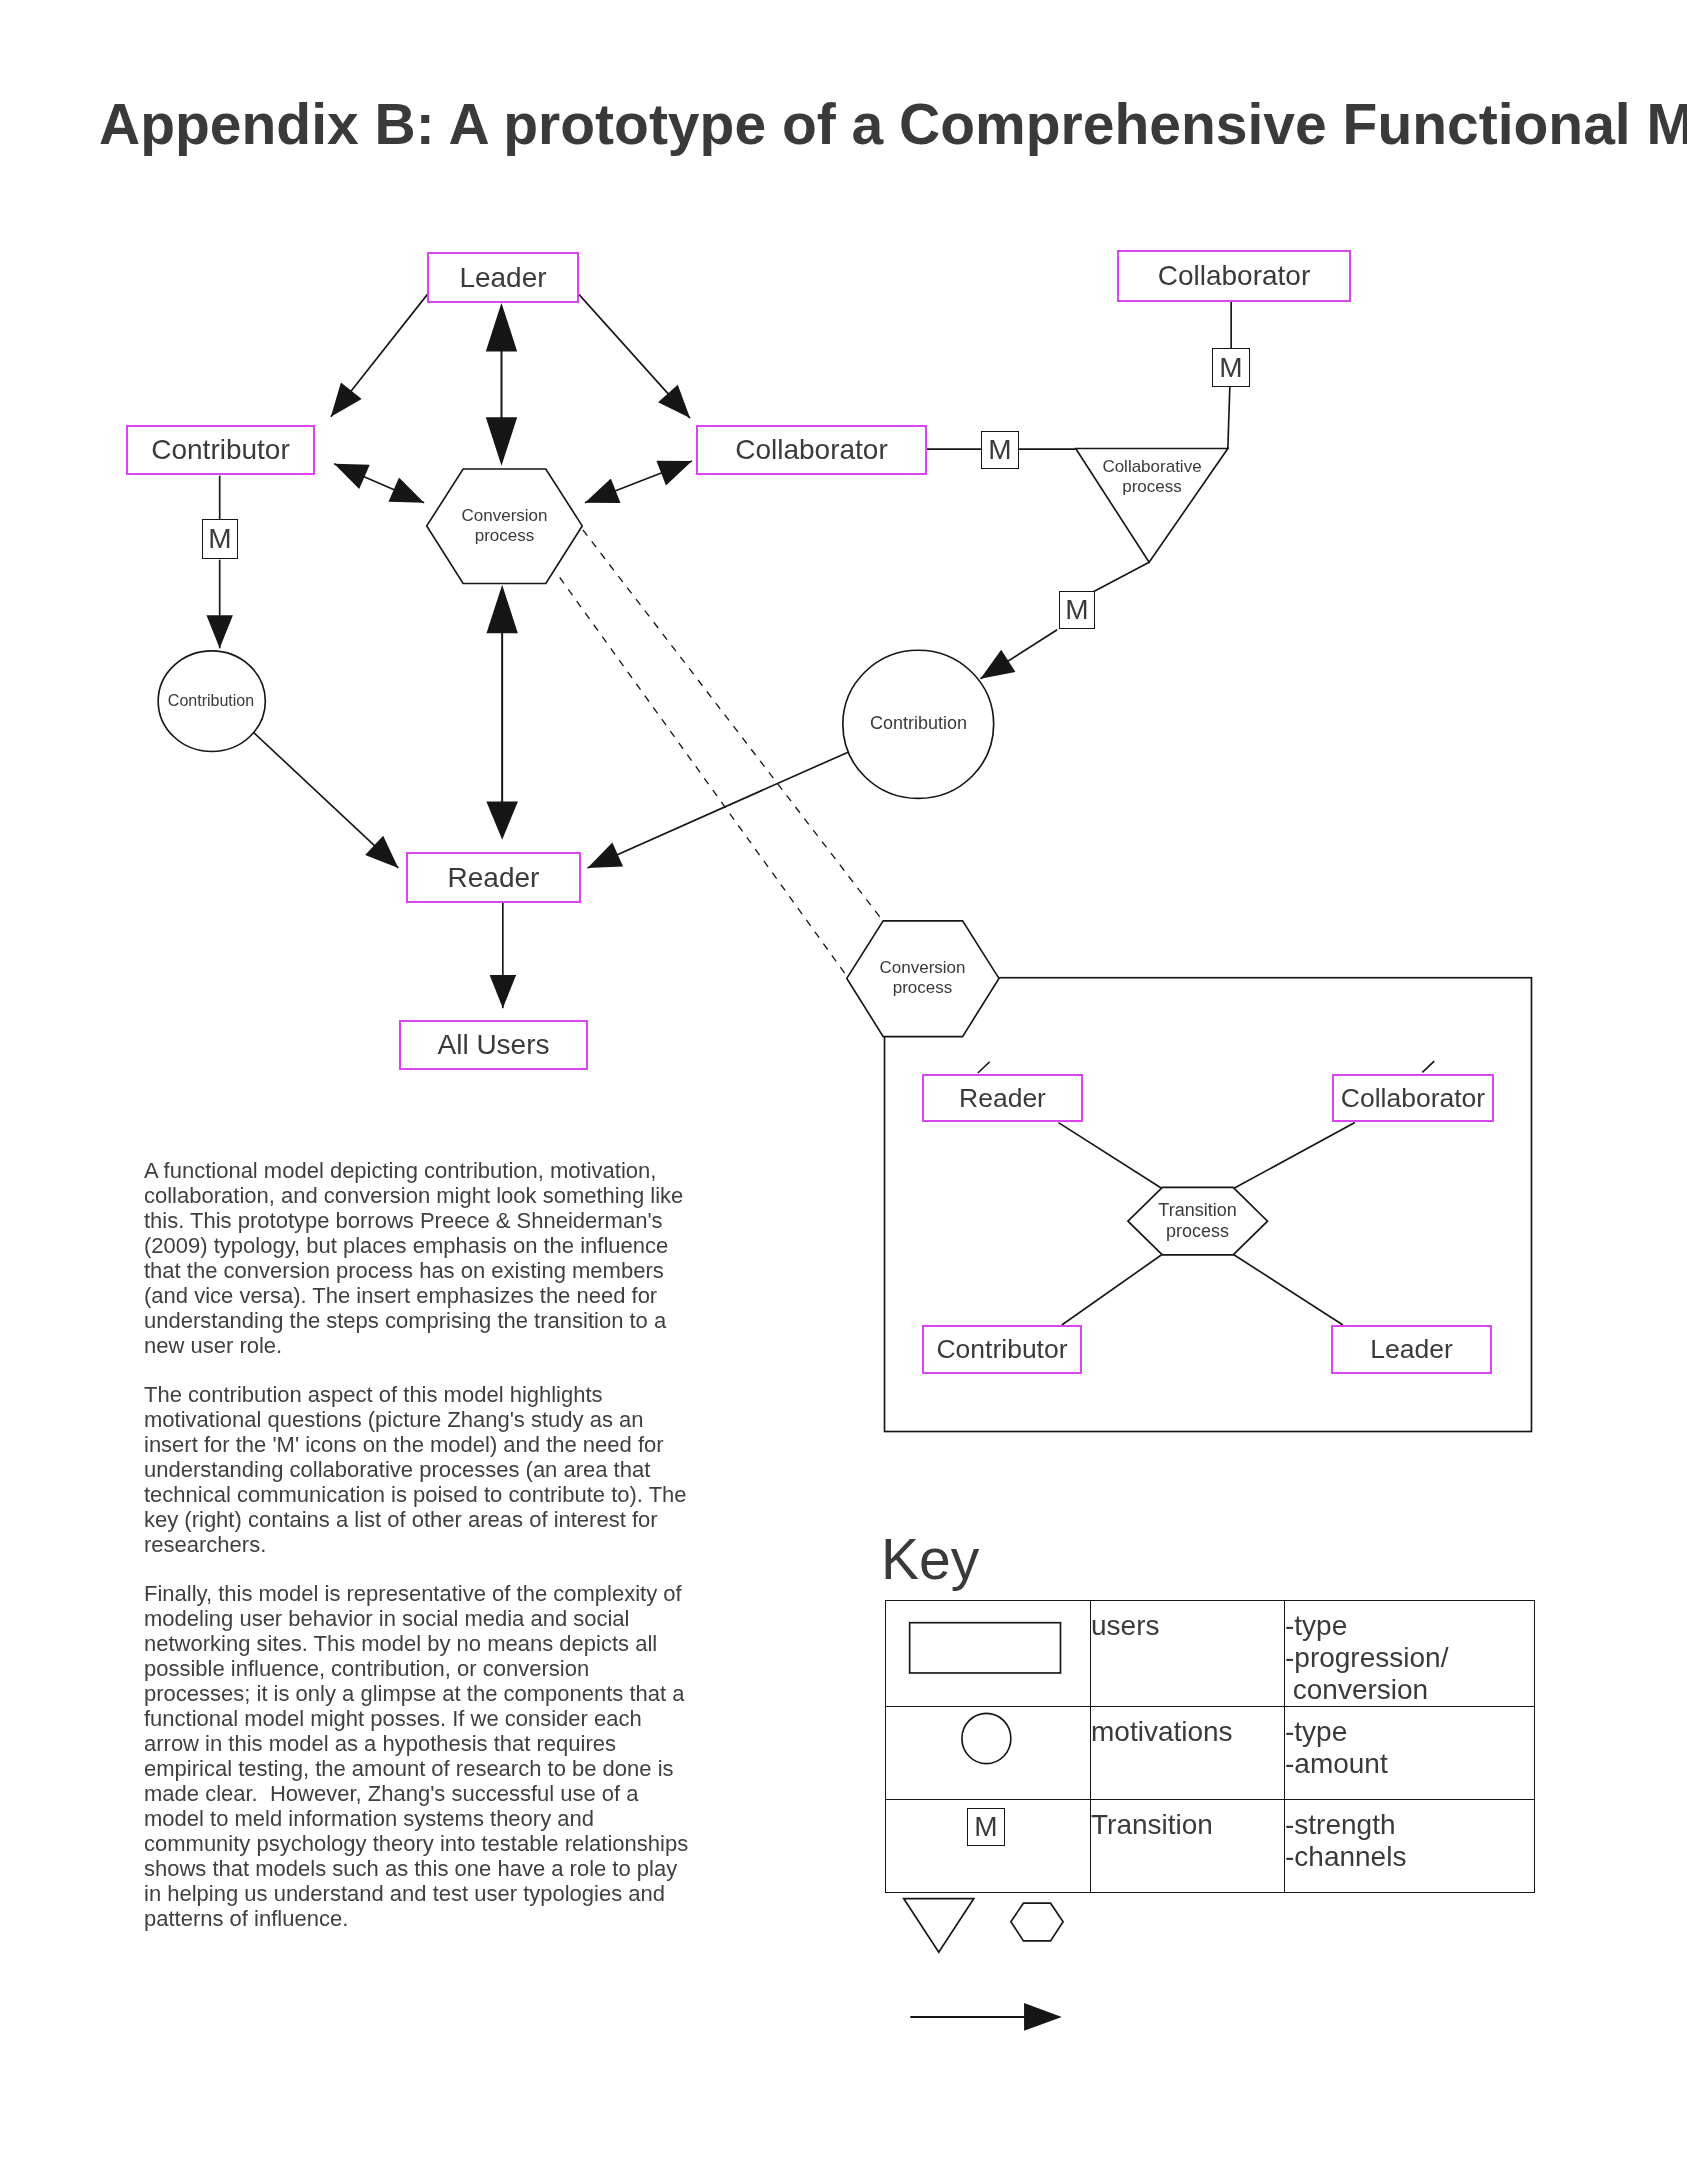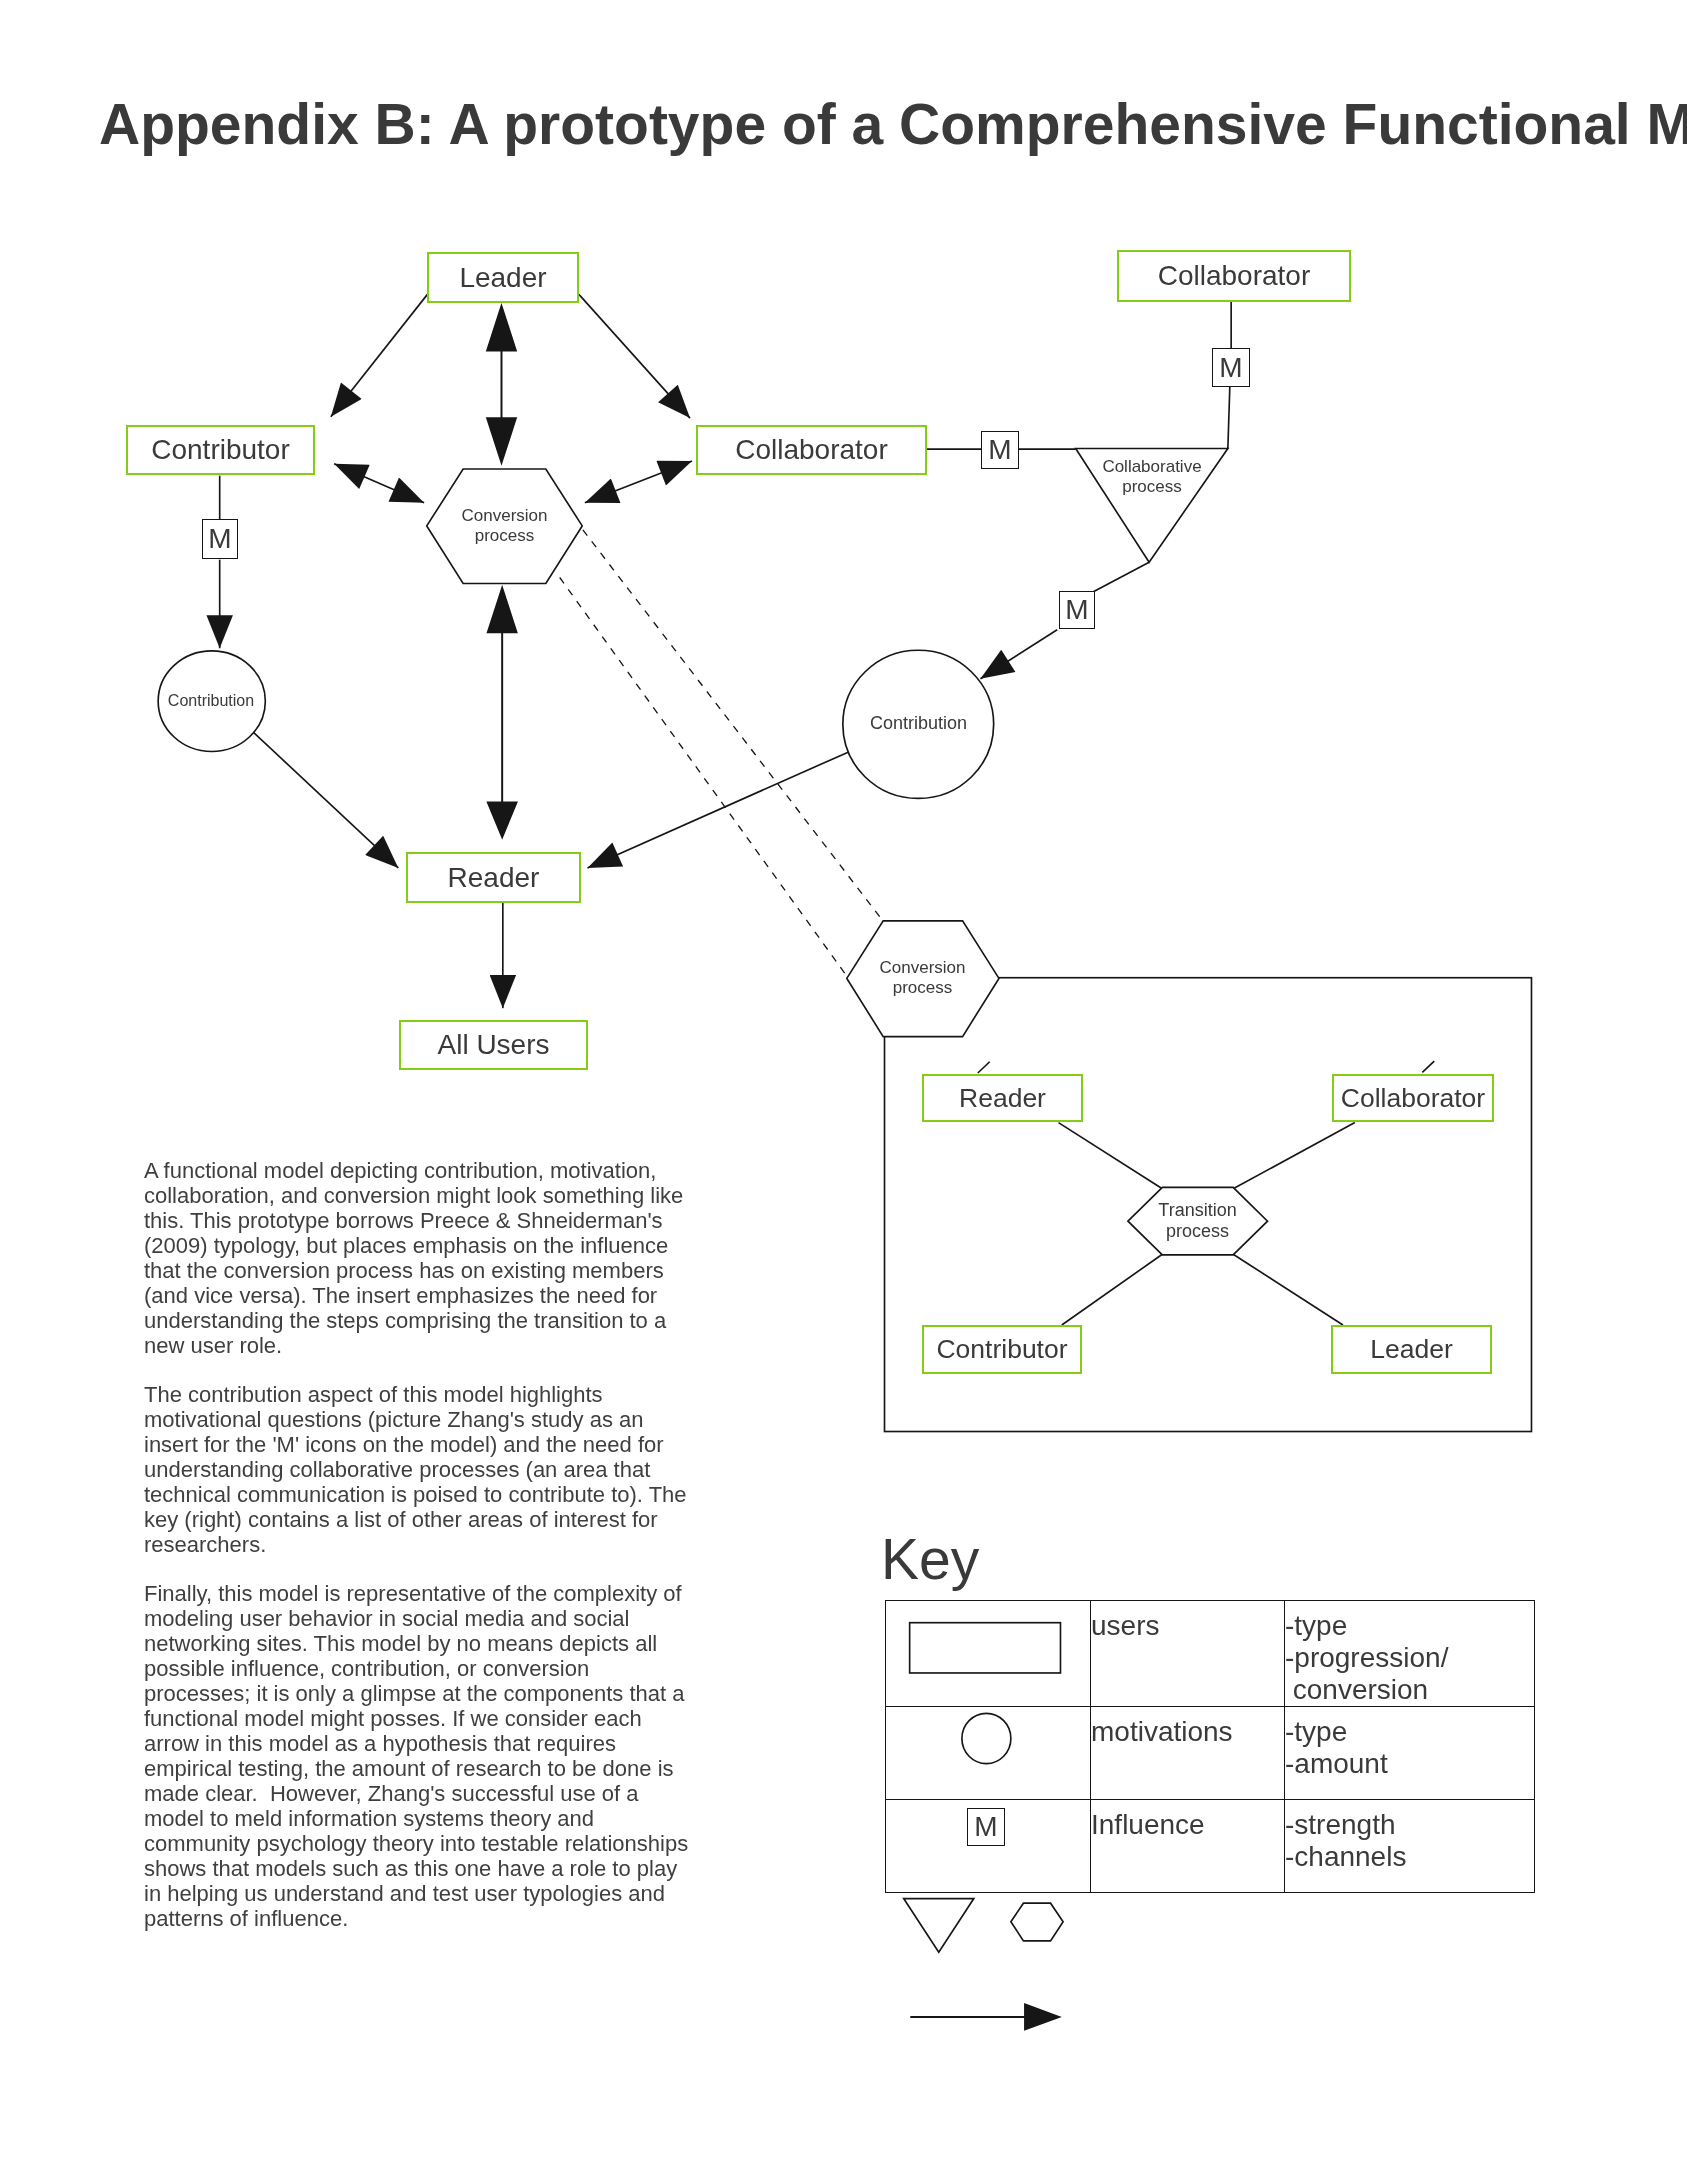--- a/index.html
+++ b/index.html
@@ -1,20 +1,20 @@
 <!DOCTYPE html>
 <html style="font-size:10.6px"><head>
 <meta charset="utf-8">
 <style>
   html,body{margin:0;padding:0;background:#888;}
   .page{position:relative;width:1687px;height:2183px;background:#ffffff;overflow:hidden;
         font-family:"Liberation Sans", sans-serif;}
   .title{position:absolute;left:99px;top:91px;font-size:57px;color:#3a3a3a;letter-spacing:0;white-space:nowrap;font-weight:bold;}
   svg.canvas{position:absolute;left:0;top:0;width:1687px;height:2183px;}
-  .node{position:absolute;box-sizing:border-box;background:#fff;border:2px solid #84cc16;
+  .node{position:absolute;box-sizing:border-box;background:#fff;border:2px solid #d946ef;
         display:flex;align-items:center;justify-content:center;
         font-size:28px;color:#3a3a3a;white-space:nowrap;}
   .mbox{position:absolute;box-sizing:border-box;background:#fff;border:1.7px solid #161616;
         display:flex;align-items:center;justify-content:center;font-size:28px;color:#3a3a3a;}
   .shape-label{position:absolute;display:flex;align-items:center;justify-content:center;
         text-align:center;color:#3a3a3a;line-height:1.18;}
   .hex-label{font-size:17px;width:119px;height:66px;}
   .tri-label{font-size:17px;width:126px;height:60px;align-items:flex-start;}
   .circ-label-s{font-size:16px;width:112px;height:66px;}
   .circ-label-l{font-size:18px;width:119px;height:66px;}
@@ -201,21 +201,21 @@
  conversion</td>
       </tr>
       <tr class="krow">
         <td class="c-sym"></td>
         <td class="c-lbl">motivations</td>
         <td class="c-att">-type
 -amount</td>
       </tr>
       <tr class="krow">
         <td class="c-sym"></td>
-        <td class="c-lbl">Influence</td>
+        <td class="c-lbl">Transition</td>
         <td class="c-att">-strength
 -channels</td>
       </tr>
     </tbody>
   </table>
 
   <div class="mbox" style="left:967px;top:1808px;width:38px;height:38px;">M</div>
 
 </div>
 

